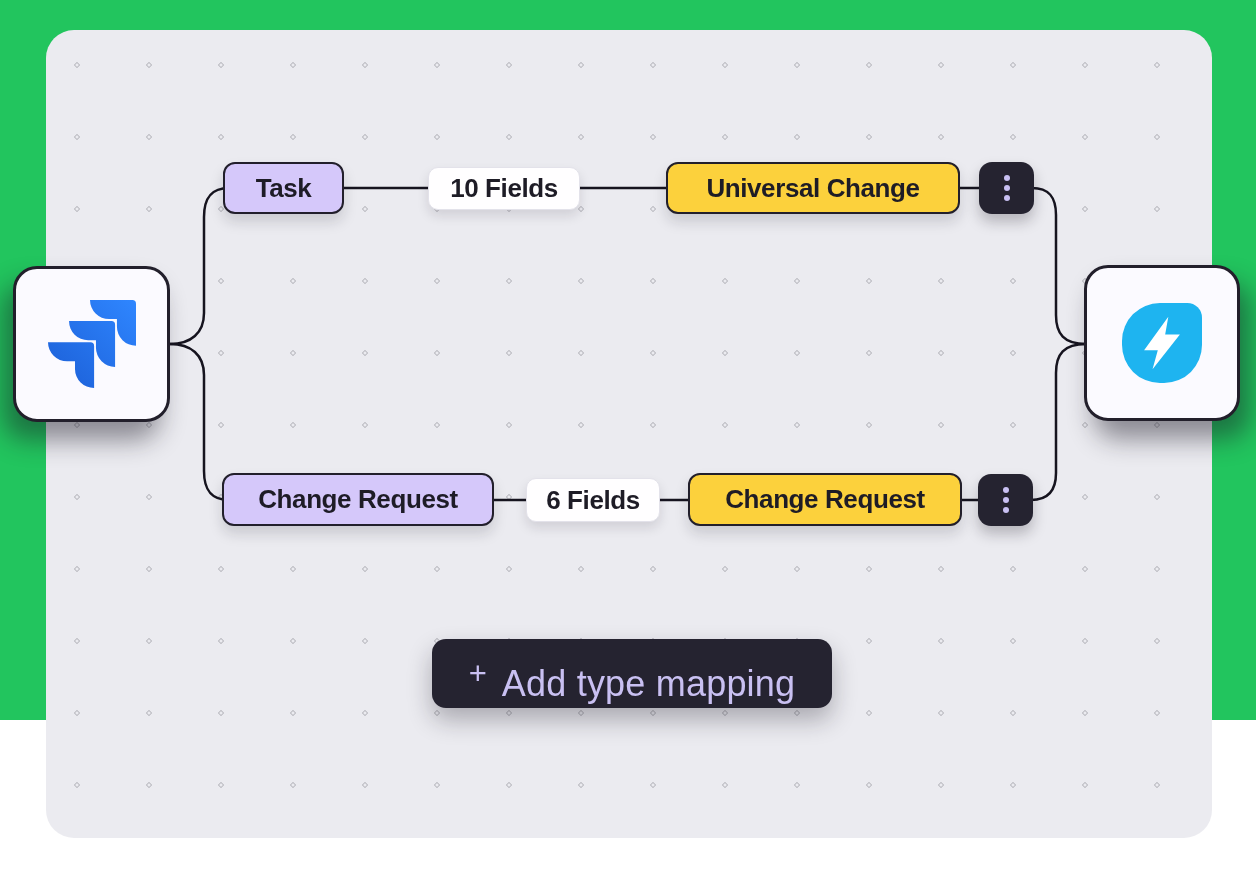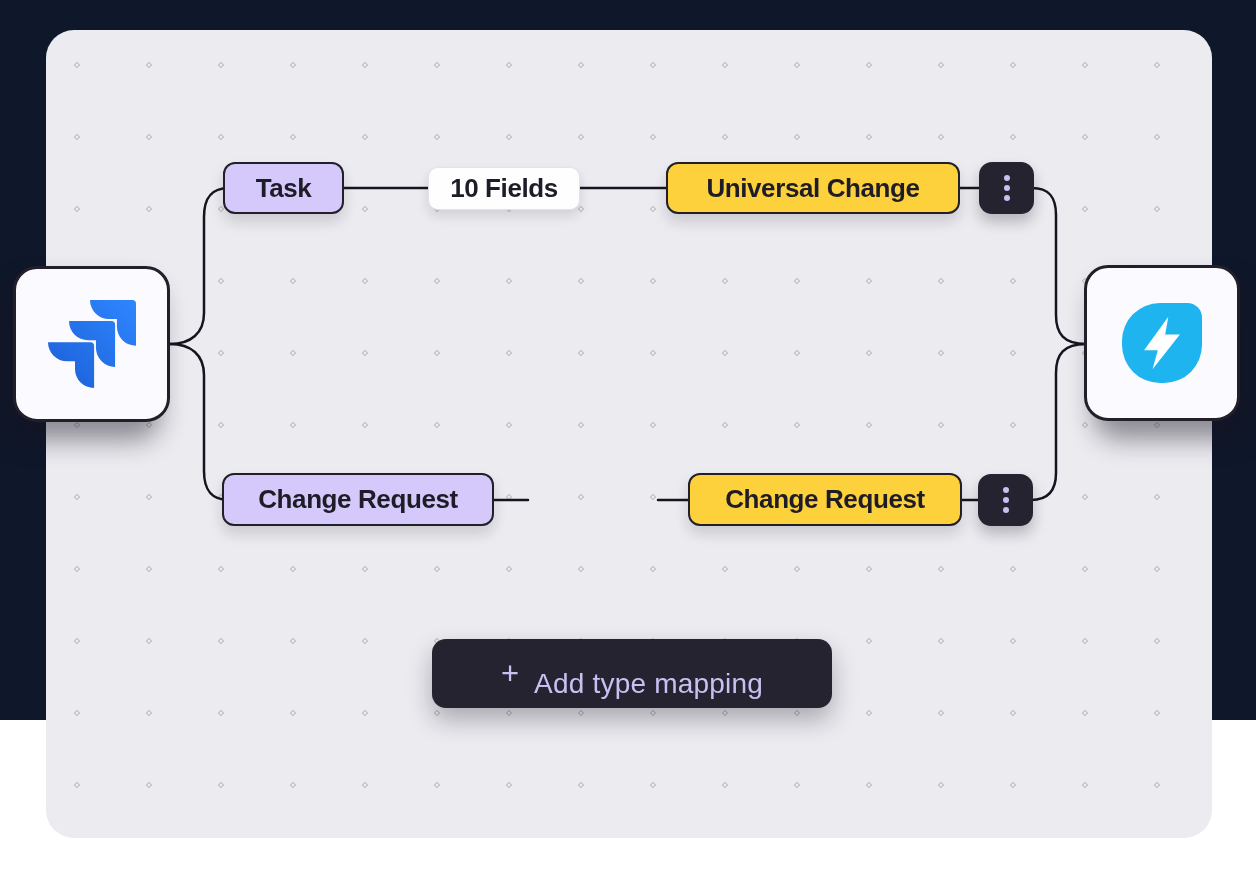--- a/index.html
+++ b/index.html
@@ -3,21 +3,21 @@
 <meta charset="utf-8">
 <style>
   :root{
     --canvas-bg:#ebebf0; --dot:#c7c7cd; --lavender:#d5c8fa; --yellow:#fcd13c;
     --dark:#252330; --line:#16141f; --node-border:#221f2b; --node-text:#1e1c26;
     --accent-text:#c9c0f2; --card-bg:#fbfaff; --pill-bg:#fffeff; --pill-border:#e3e2ea;
   }
   *{margin:0;padding:0;box-sizing:border-box}
   html,body{width:1256px;height:870px;background:#ffffff;overflow:hidden;
     font-family:"Liberation Sans",sans-serif;}
-  .page{position:relative;width:1256px;height:720px;background:#0f172a;}
+  .page{position:relative;width:1256px;height:720px;background:#22c55e;}
 
   .canvas{
     position:absolute;left:46px;top:30px;width:1166px;height:808px;
     border-radius:28px;background-color:var(--canvas-bg);
     background-image:radial-gradient(circle,rgba(0,0,0,0) 1.5px,var(--dot) 1.6px,var(--dot) 2.7px,rgba(0,0,0,0) 2.8px);
     background-size:72px 72px;background-position:-5px -1px;
   }
 
   svg.edges{position:absolute;left:0;top:0;width:1256px;height:870px;z-index:2;pointer-events:none;}
   svg.edges path{fill:none;stroke:var(--line);stroke-width:2.5px;stroke-linecap:round;}
@@ -59,21 +59,21 @@
   #n-f6{left:526px;top:478px;width:134px;height:44px;}
   #n-cr2{left:688px;top:473px;width:274px;height:53px;}
   #k2{left:978px;top:474px;width:55px;height:52px;}
 
   .add-btn{
     left:432px;top:639px;width:400px;height:69px;gap:15px;
     background:var(--dark);border:none;border-radius:14px;cursor:pointer;
     box-shadow:0 12px 24px rgba(23,20,33,.3);
   }
   .add-btn .plus{font-size:31px;font-weight:400;color:var(--accent-text);line-height:1;}
-  .add-btn .label{font-size:28px;font-weight:400;color:var(--accent-text);letter-spacing:0.2px;margin-top:20px;}
+  .add-btn .label{font-size:36px;font-weight:400;color:var(--accent-text);letter-spacing:0.2px;margin-top:20px;}
 </style>
 </head>
 <body>
 
 <div class="page">
 
   <div class="canvas"></div>
 
   <svg class="edges" viewBox="0 0 1256 870">
     <path d="M 170 344 C 191 344 204 333 204 313 L 204 217 C 204 198 211 188 229 188"></path>
@@ -112,20 +112,21 @@
   <div class="node yellow" id="n-ur">Universal Change</div>
   <button class="kebab" id="k1">
     <span class="kdots">
       <span></span>
       <span></span>
       <span></span>
     </span>
   </button>
 
   <div class="node lav" id="n-cr1">Change Request</div>
+  <div class="pill" id="n-f6">6 Fields</div>
   <div class="node yellow" id="n-cr2">Change Request</div>
   <button class="kebab" id="k2">
     <span class="kdots">
       <span></span>
       <span></span>
       <span></span>
     </span>
   </button>
 
   <button class="add-btn">

